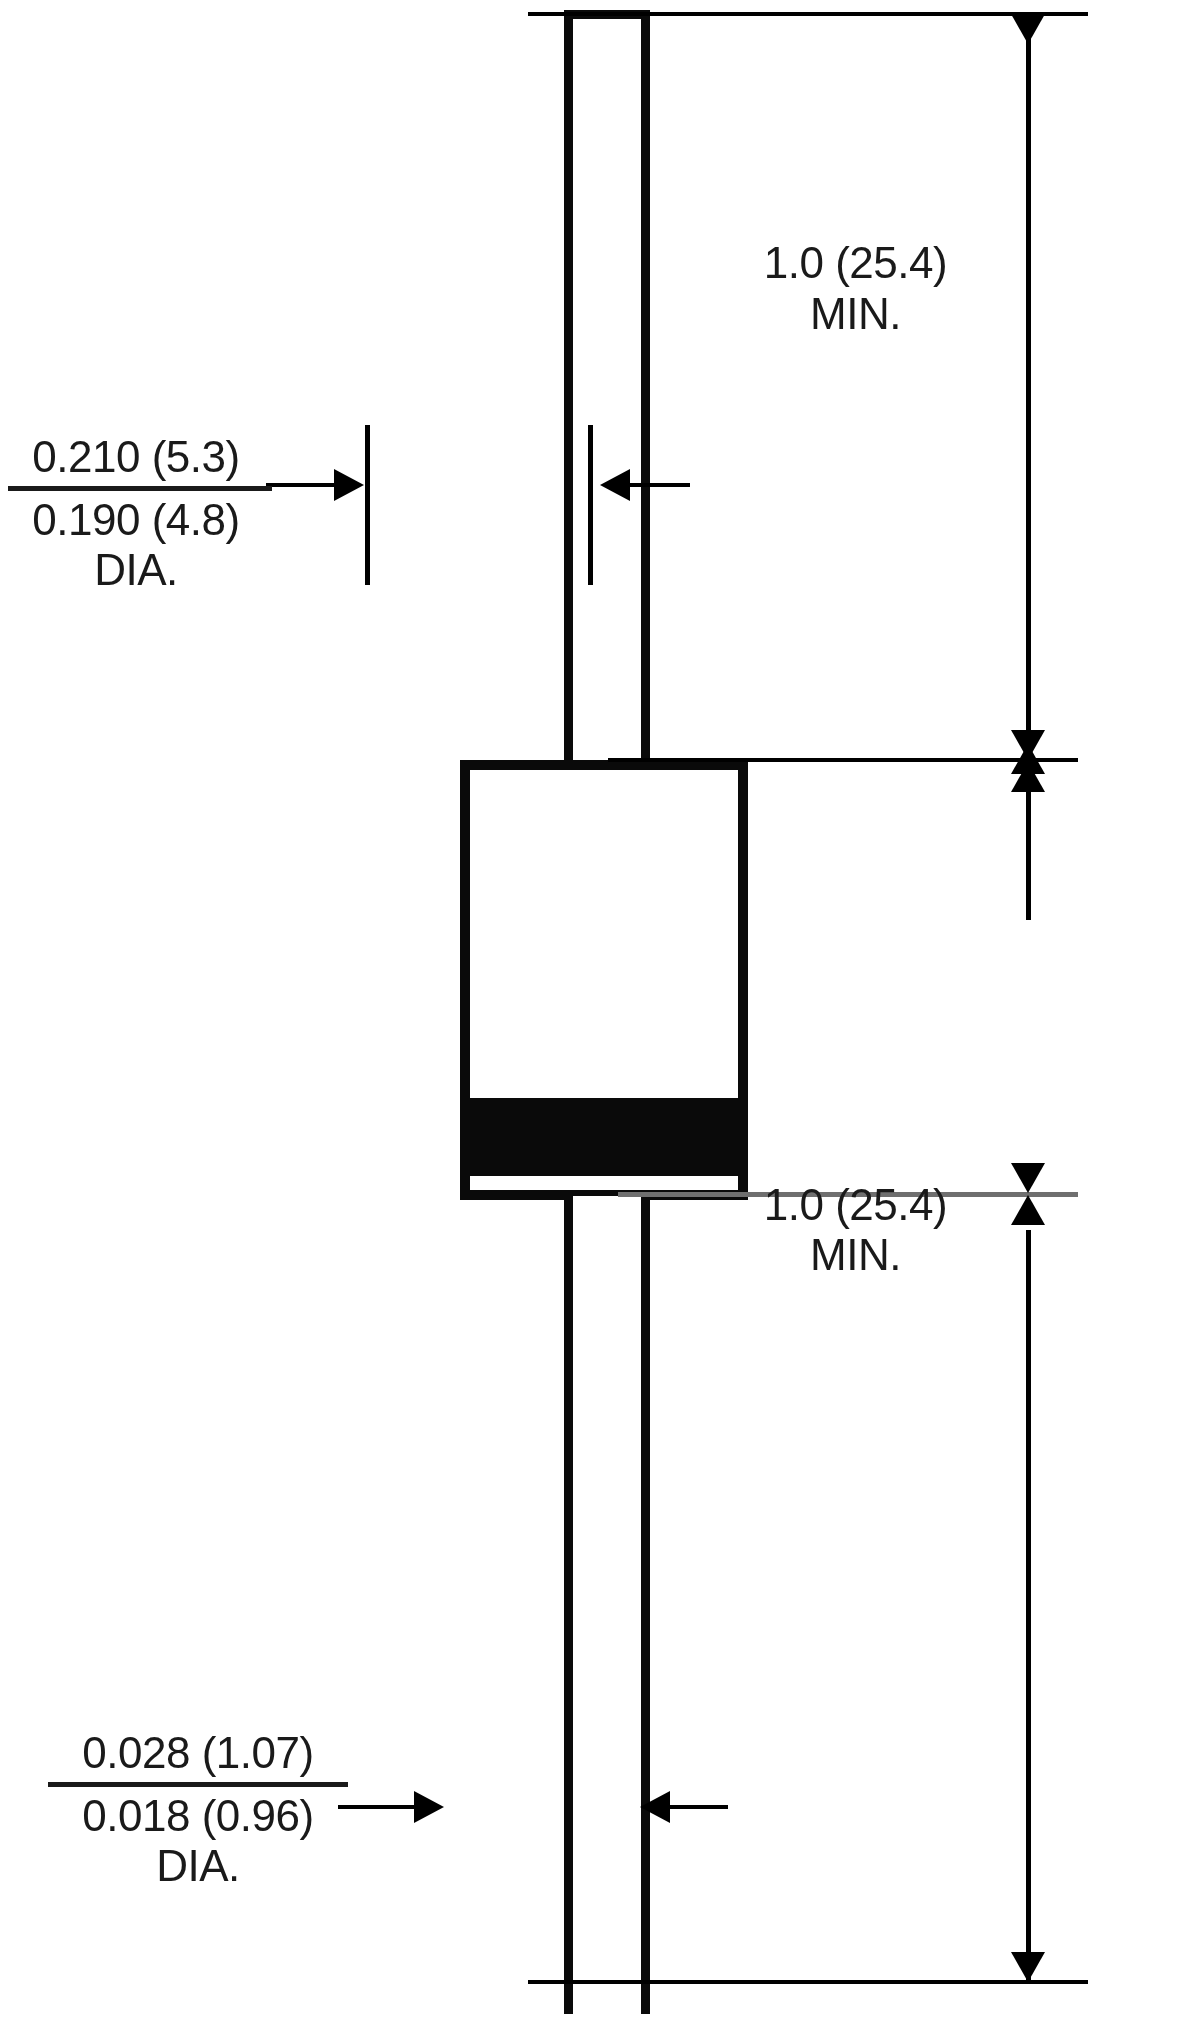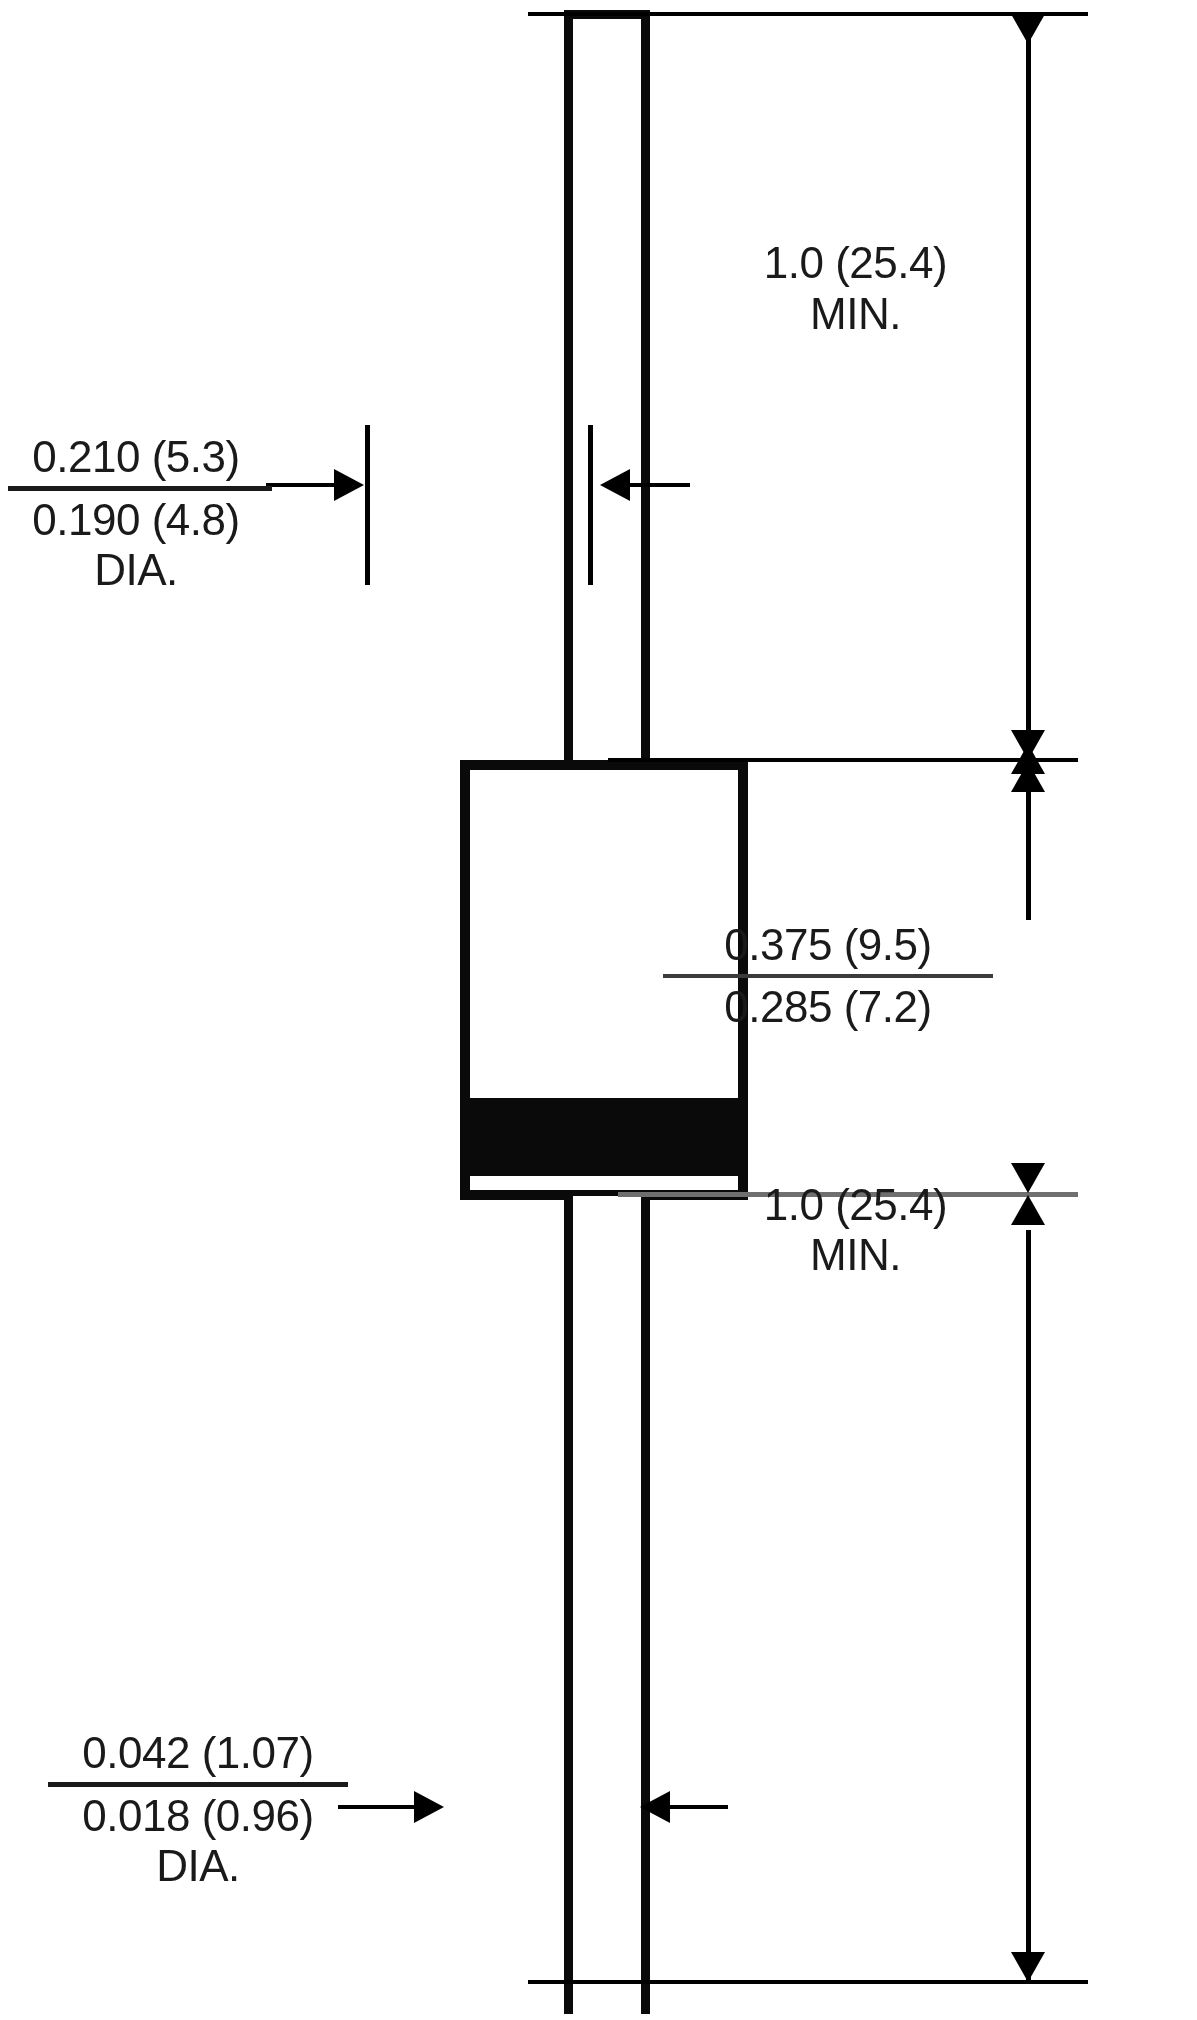--- a/index.html
+++ b/index.html
@@ -154,25 +154,20 @@
   <div class="hline-gray" style="left:610px; top:1192px; width:460px; height:5px;"></div>
 
   <div class="arrow-down" style="left:1003px; top:730px;"></div>
   <div class="arrow-up" style="left:1003px; top:762px;"></div>
 
   <div class="vline" style="left:1018px; top:790px; width:5px; height:130px;"></div>
 
   <div class="arrow-down" style="left:1003px; top:1163px;"></div>
   <div class="arrow-up" style="left:1003px; top:1195px;"></div>
 
-  <div class="dim-block" style="left:655px; top:920px; width:330px;">
-    <span class="frac-num">0.375  (9.5)</span>
-    <span class="frac-bar"></span>
-    <span class="frac-den">0.285  (7.2)</span>
-  </div>
 
   <div class="vline" style="left:1018px; top:1230px; width:5px; height:752px;"></div>
   <div class="arrow-down" style="left:1003px; top:1952px;"></div>
 
   <div class="hline" style="left:520px; top:1980px; width:560px; height:4px;"></div>
 
   <div class="dim-block" style="left:680px; top:1170px; width:335px; top:1172px;"></div>
 
   <div class="dim-block" style="left:680px; top:1182px; width:335px;">
     
@@ -183,19 +178,19 @@
     <span class="frac-sub" style="position:absolute; left:0; top:50px; width:335px;">MIN.</span>
   </div>
 
   <div class="hline" style="left:330px; top:1805px; width:90px; height:4px;"></div>
   <div class="arrow-right" style="left:406px; top:1791px;"></div>
 
   <div class="hline" style="left:660px; top:1805px; width:60px; height:4px;"></div>
   <div class="arrow-left" style="left:632px; top:1791px;"></div>
 
   <div class="dim-block" style="left:40px; top:1728px; width:300px;">
-    <span class="frac-num">0.042 (1.07)</span>
+    <span class="frac-num">0.028 (1.07)</span>
     <span class="frac-bar frac-bar-dark"></span>
     <span class="frac-den">0.018 (0.96)</span>
     <span class="frac-sub">DIA.</span>
   </div>
 
 </div>
 
 </body></html>

